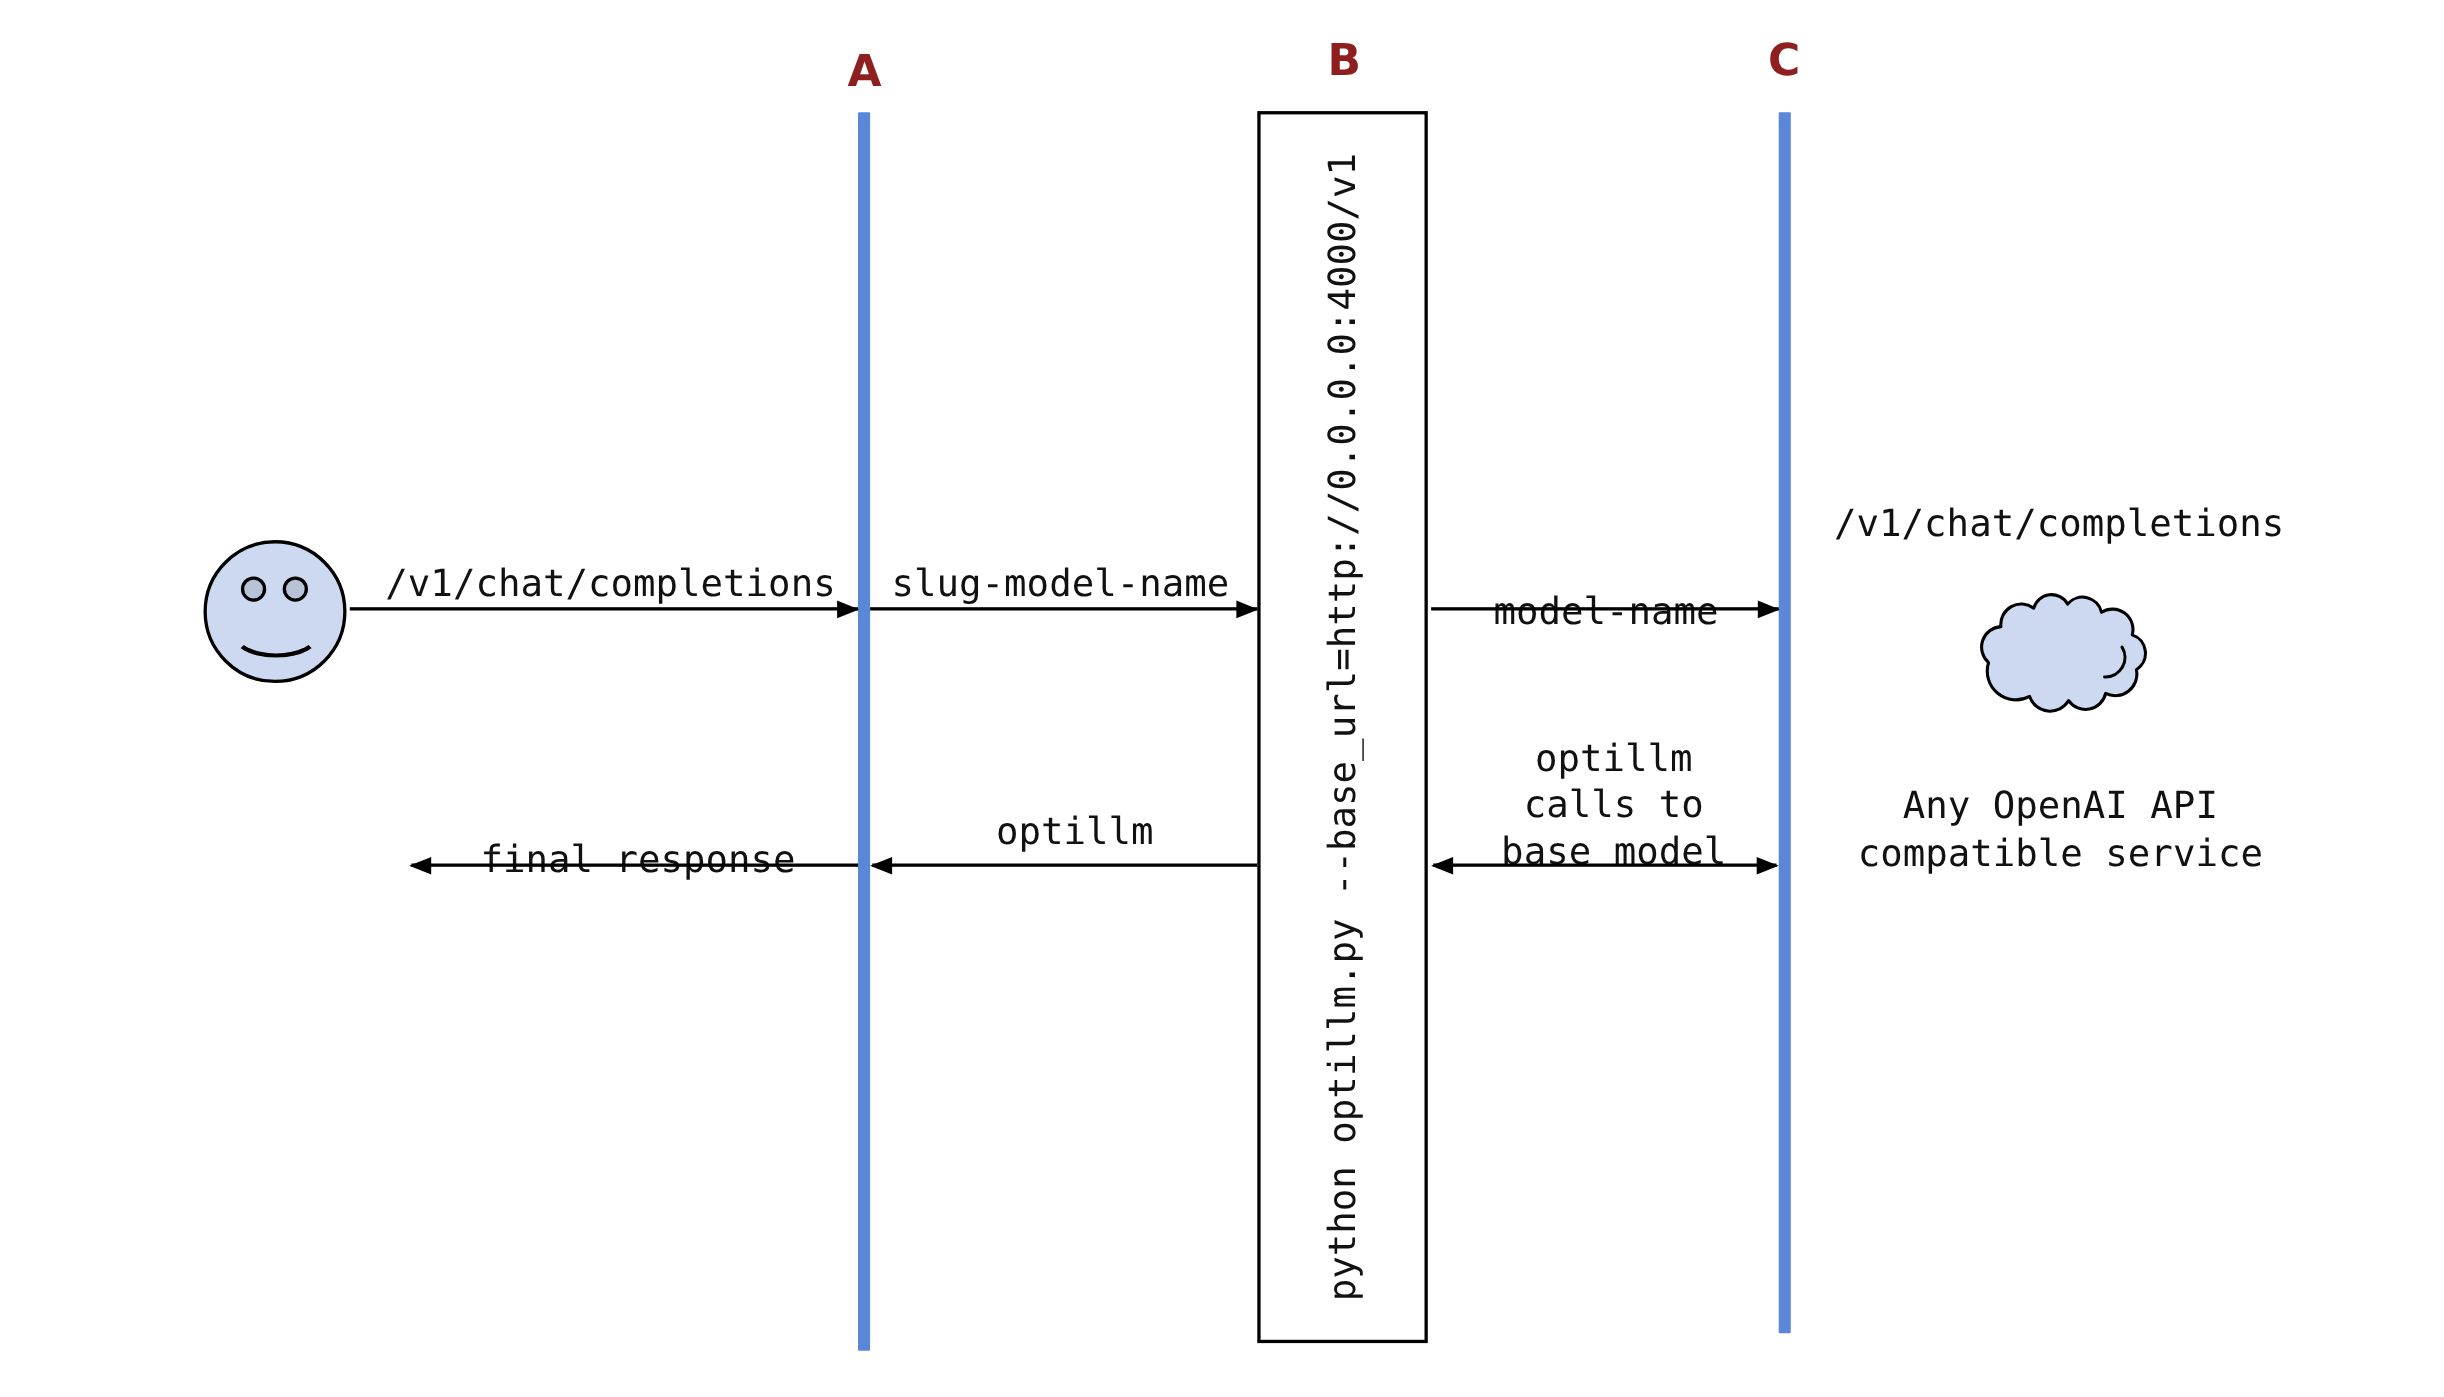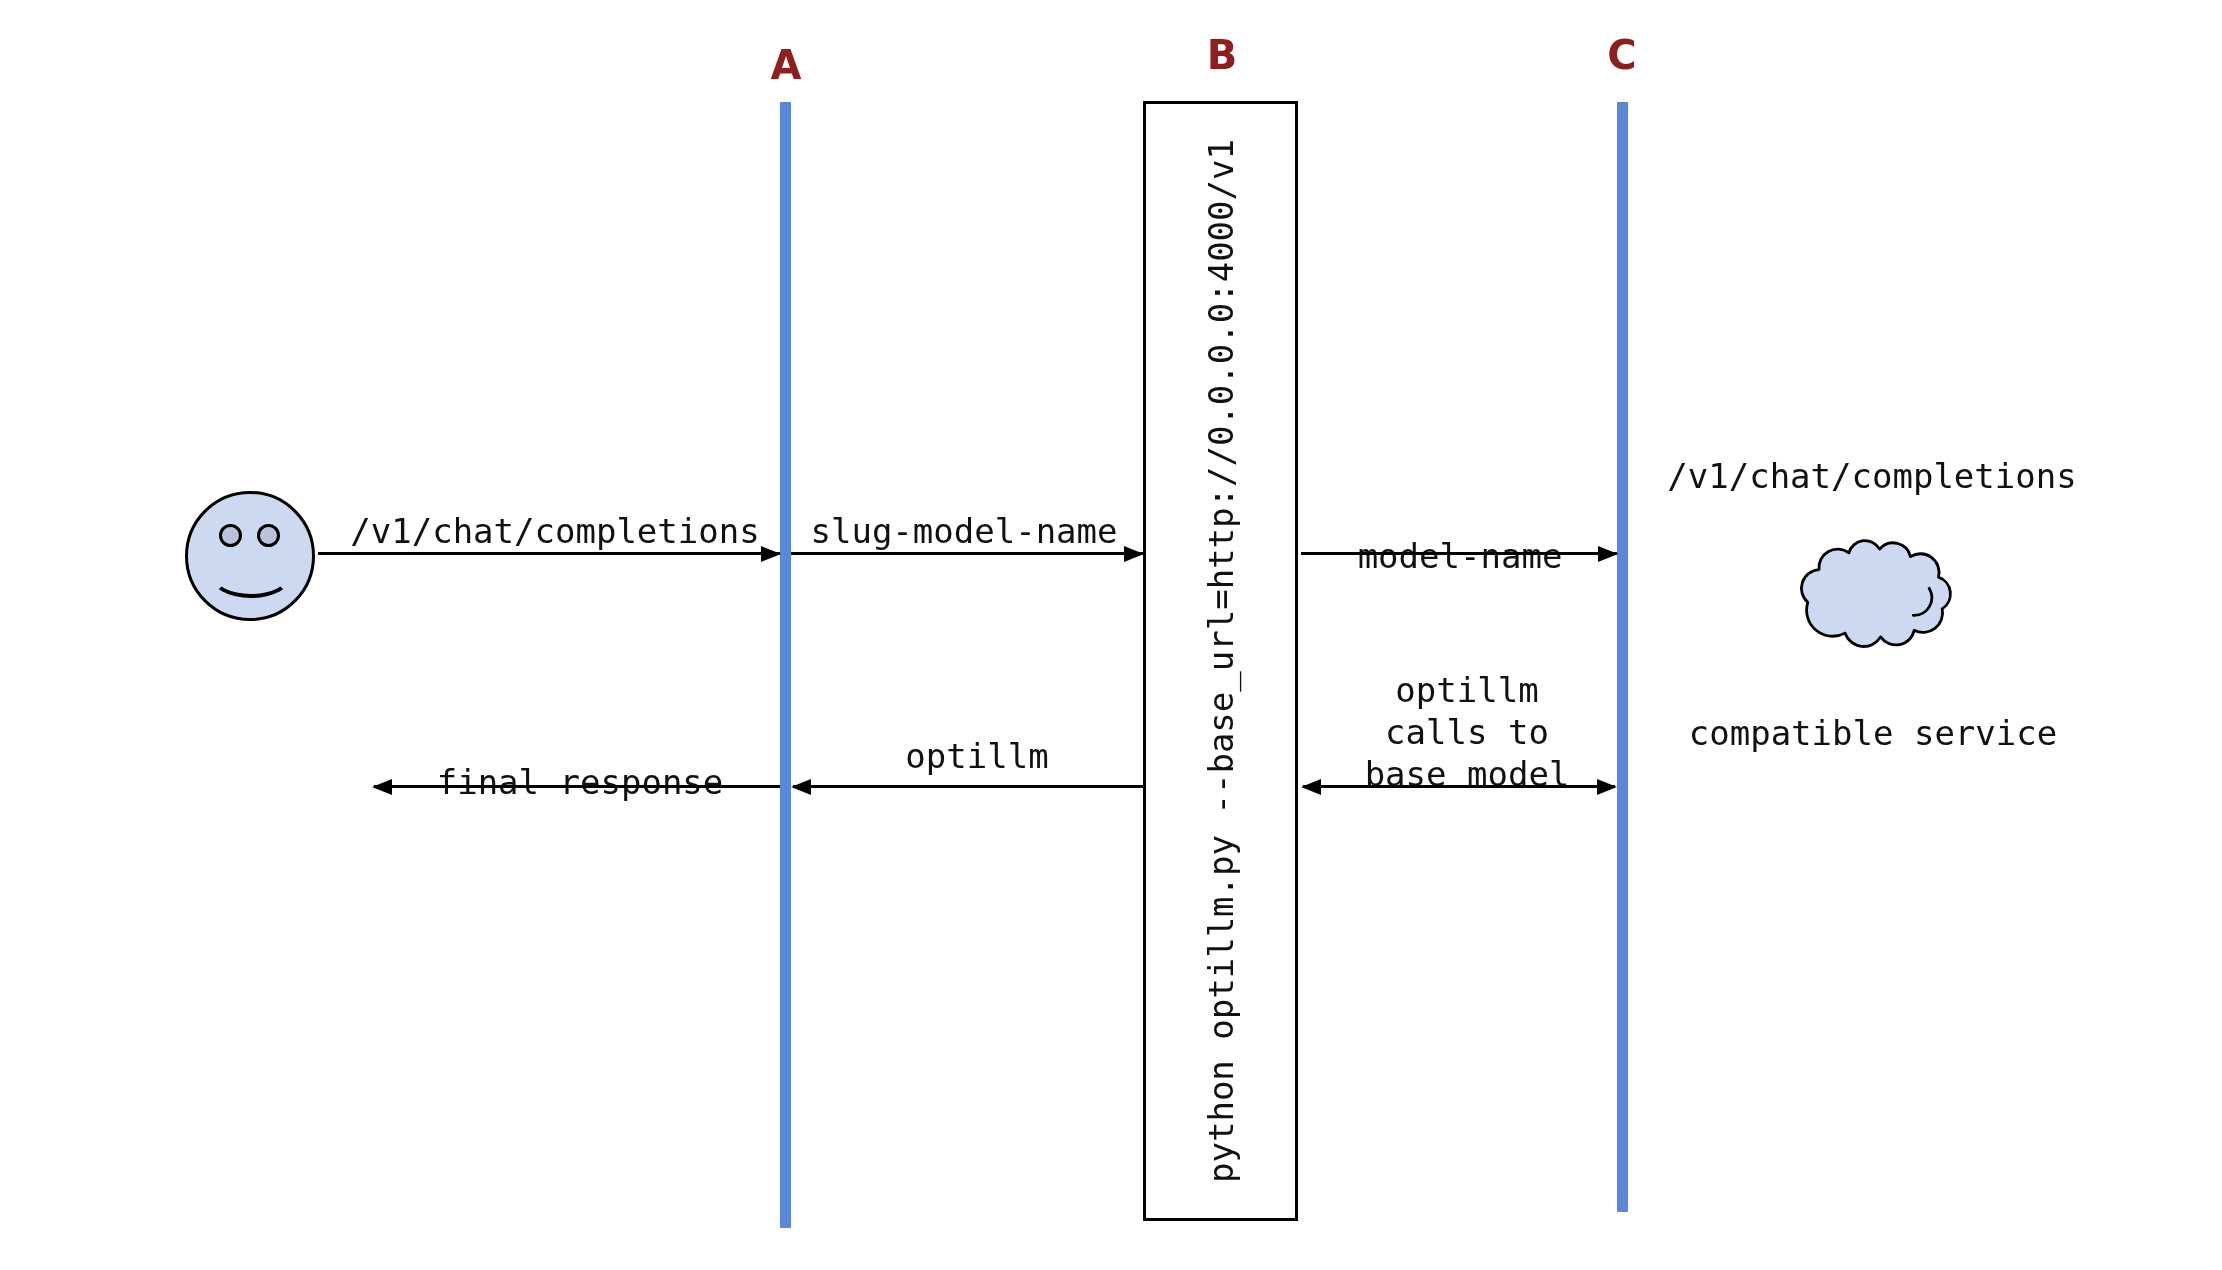--- a/index.html
+++ b/index.html
@@ -121,16 +121,17 @@
   <div class="ah right" style="left:1597px;top:779px;"></div>
 
   <div class="lbl" style="left:1872px;top:432px;">/v1/chat/completions</div>
 
   <svg class="cloud" width="168" height="126" viewBox="0 0 180 130">
     <path class="body" d="M18 75 A20 20 0 0 1 30 40 A20 20 0 0 1 62 22 A18 18 0 0 1 95 18 A19 19 0 0 1 128 26 A20 20 0 0 1 158 48 A19 19 0 0 1 162 82 A21 21 0 0 1 132 105 A20 20 0 0 1 96 112 A21 21 0 0 1 58 108 A28 28 0 0 1 18 75 Z"></path>
     <path class="curl" d="M148 60 a19 19 0 0 1 -17 29"></path>
   </svg>
 
   <div class="lbl" style="left:1873px;top:688px;line-height:43px;">
+    <div>Any OpenAI API</div>
     <div>compatible service</div>
   </div>
 
 </div>
 
 </body></html>

